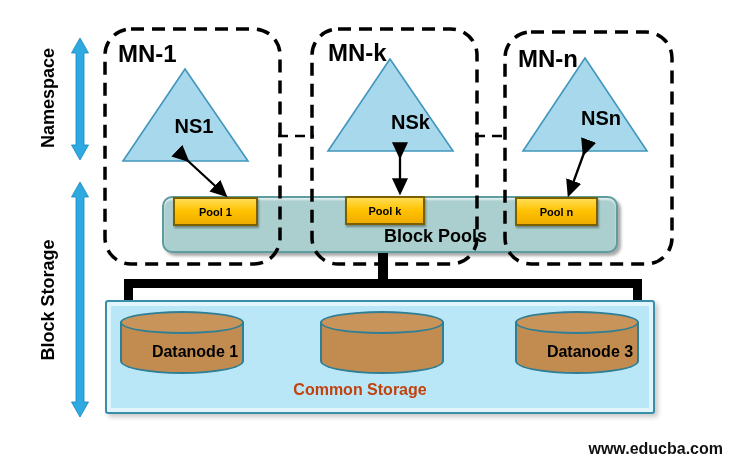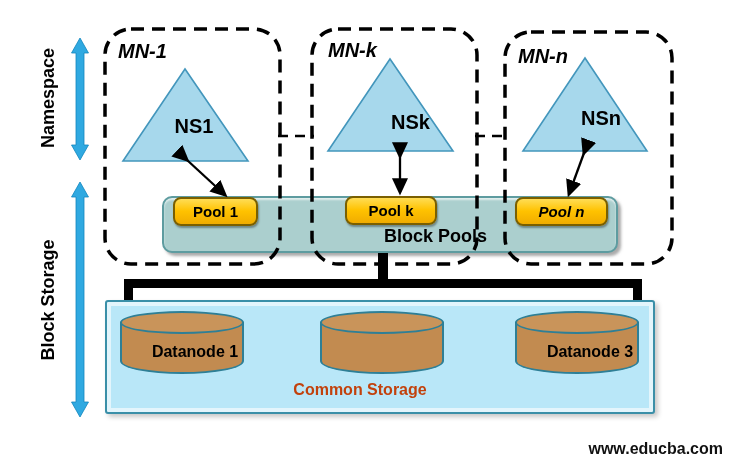--- a/index.html
+++ b/index.html
@@ -9,40 +9,40 @@
   }
   .abs { position:absolute; }
   
   .vlabel {
     position:absolute; font-weight:bold; font-size:18px; color:#000;
     text-align:center; transform:rotate(-90deg); white-space:nowrap;
   }
   
   .overlay { position:absolute; left:0; top:0; width:731px; height:466px; pointer-events:none; }
   
-  .mn-label { position:absolute; font-weight:bold; font-size:20px; color:#000;font-style:italic; }
+  .mn-label { position:absolute; font-weight:bold; font-size:24px; color:#000; }
   .ns-label { position:absolute; font-weight:bold; font-size:20px; color:#000; transform:translate(-50%,-50%); }
   
   .bar {
     position:absolute; left:162px; top:196px; width:456px; height:57px;
     background:#ABCFCE; border:2px solid #5E9CA0; border-radius:10px;
     box-shadow: 3px 3px 3px rgba(100,100,100,0.55), inset 0 2px 2px rgba(255,255,255,0.65);
     box-sizing:border-box;
   }
   .bar-label {
     position:absolute; left:162px; top:226px; width:547px; text-align:center;
     font-weight:bold; font-size:18px; color:#000;
   }
   .pool {
     position:absolute; height:29px; box-sizing:border-box;
     background:linear-gradient(180deg,#FFDD55 0%,#FFC200 48%,#F0AC00 100%);
-    border:2px solid #7A5F00; border-radius:8px;
+    border:2px solid #7A5F00; border-radius:0;
     box-shadow:1px 2px 2px rgba(0,0,0,0.35);
     display:flex; align-items:center; justify-content:center;
-    font-weight:bold; font-size:15px; color:#000;
+    font-weight:bold; font-size:11px; color:#000;
   }
   
   .blk { position:absolute; background:#000; }
   
   .storage {
     position:absolute; left:105px; top:300px; width:550px; height:114px;
     background:#B9E7F8; border:2px solid #3A8FA8; border-radius:3px; box-sizing:border-box;
     box-shadow: inset 0 0 0 4px rgba(255,255,255,0.6), 3px 3px 5px rgba(0,0,0,0.22);
   }
   .storage-label {
@@ -79,22 +79,22 @@
     <polygon points="9,0 17.5,15 13,15 13,107 17.5,107 9,122 0.5,107 5,107 5,15 0.5,15" fill="#2FA9E1" stroke="#1286BE" stroke-width="0.8"></polygon>
   </svg>
   <svg class="abs" style="left:71px; top:182px;" width="18" height="235" viewBox="0 0 18 235">
     <polygon points="9,0 17.5,15 13,15 13,220 17.5,220 9,235 0.5,220 5,220 5,15 0.5,15" fill="#2FA9E1" stroke="#1286BE" stroke-width="0.8"></polygon>
   </svg>
 
   <div class="bar"></div>
   <div class="bar-label">Block Pools</div>
 
   <div class="pool" style="left:173px; top:197px; width:85px;">Pool 1</div>
-  <div class="pool" style="left:345px; top:196px; width:92px;">Pool k</div>
-  <div class="pool" style="left:515px; top:197px; width:93px;font-style:italic;">Pool n</div>
+  <div class="pool" style="left:345px; top:196px; width:80px;">Pool k</div>
+  <div class="pool" style="left:515px; top:197px; width:83px;">Pool n</div>
 
   <svg class="overlay" viewBox="0 0 731 466">
     <defs>
       <marker id="ah" markerWidth="8" markerHeight="8" refX="6" refY="3.5" orient="auto">
         <path d="M0,0 L7.5,3.5 L0,7 z" fill="#000"></path>
       </marker>
     </defs>
 
     <rect x="105" y="29" width="175" height="235" rx="26" fill="none" stroke="#000" stroke-width="3.5" stroke-dasharray="13 8"></rect>
     <rect x="312" y="29" width="165" height="235" rx="26" fill="none" stroke="#000" stroke-width="3.5" stroke-dasharray="13 8"></rect>

